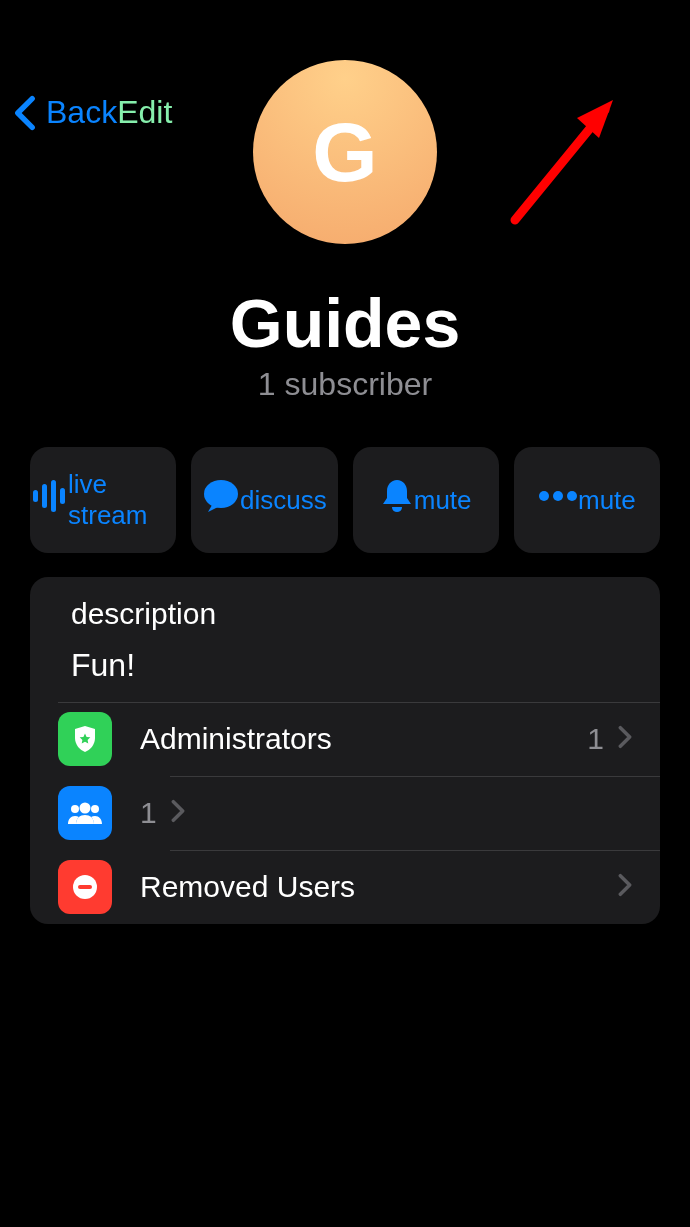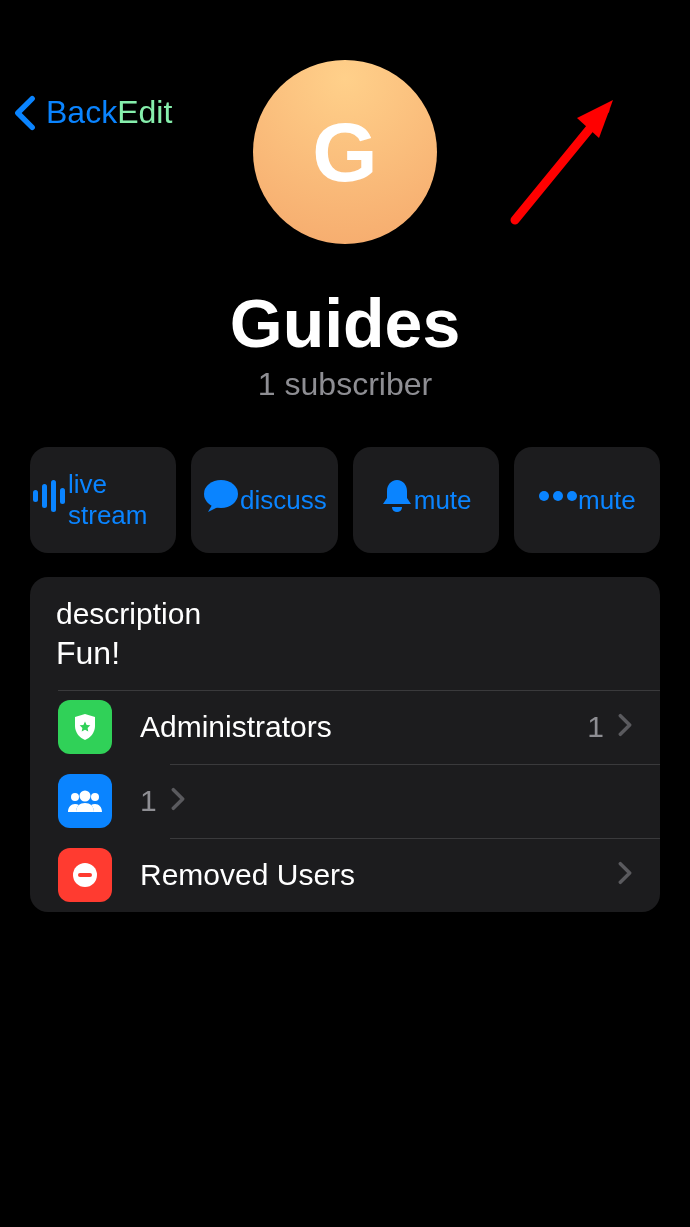--- a/index.html
+++ b/index.html
@@ -100,31 +100,31 @@
       color: #0a84ff;
       font-size: 26px;
     }
     .info-card {
       background: #1c1c1e;
       border-radius: 18px;
       margin: 24px 30px 0;
       overflow: hidden;
     }
     .desc-block {
-      padding: 20px 26px 18px;
+      padding: 20px 41px 18px;
     }
     .desc-label {
       color: #fff;
       font-size: 30px;
       font-weight: 400;
     }
     .desc-value {
       color: #fff;
       font-size: 32px;
-      margin-top: 4px;
+      margin-top: 16px;
     }
     .list-row {
       display: flex;
       align-items: center;
       padding: 8px 28px;
       height: 74px;
       cursor: pointer;
       position: relative;
     }
     .list-row::before {

